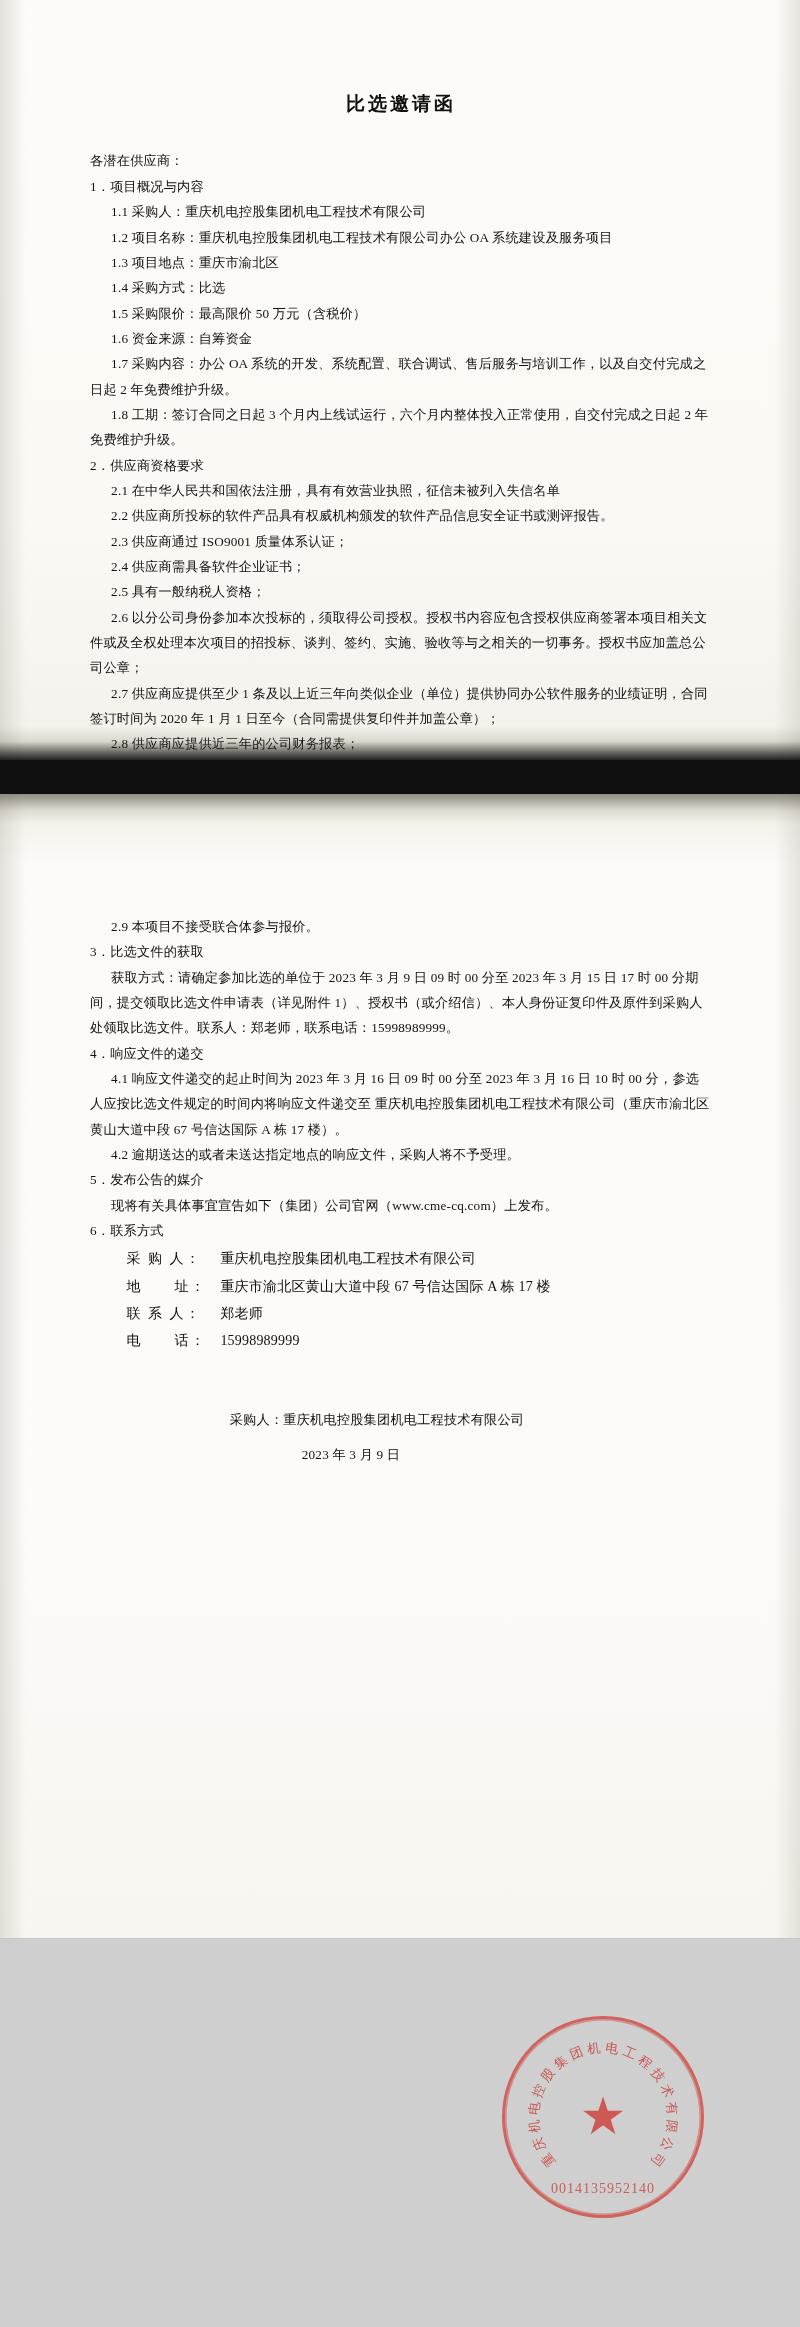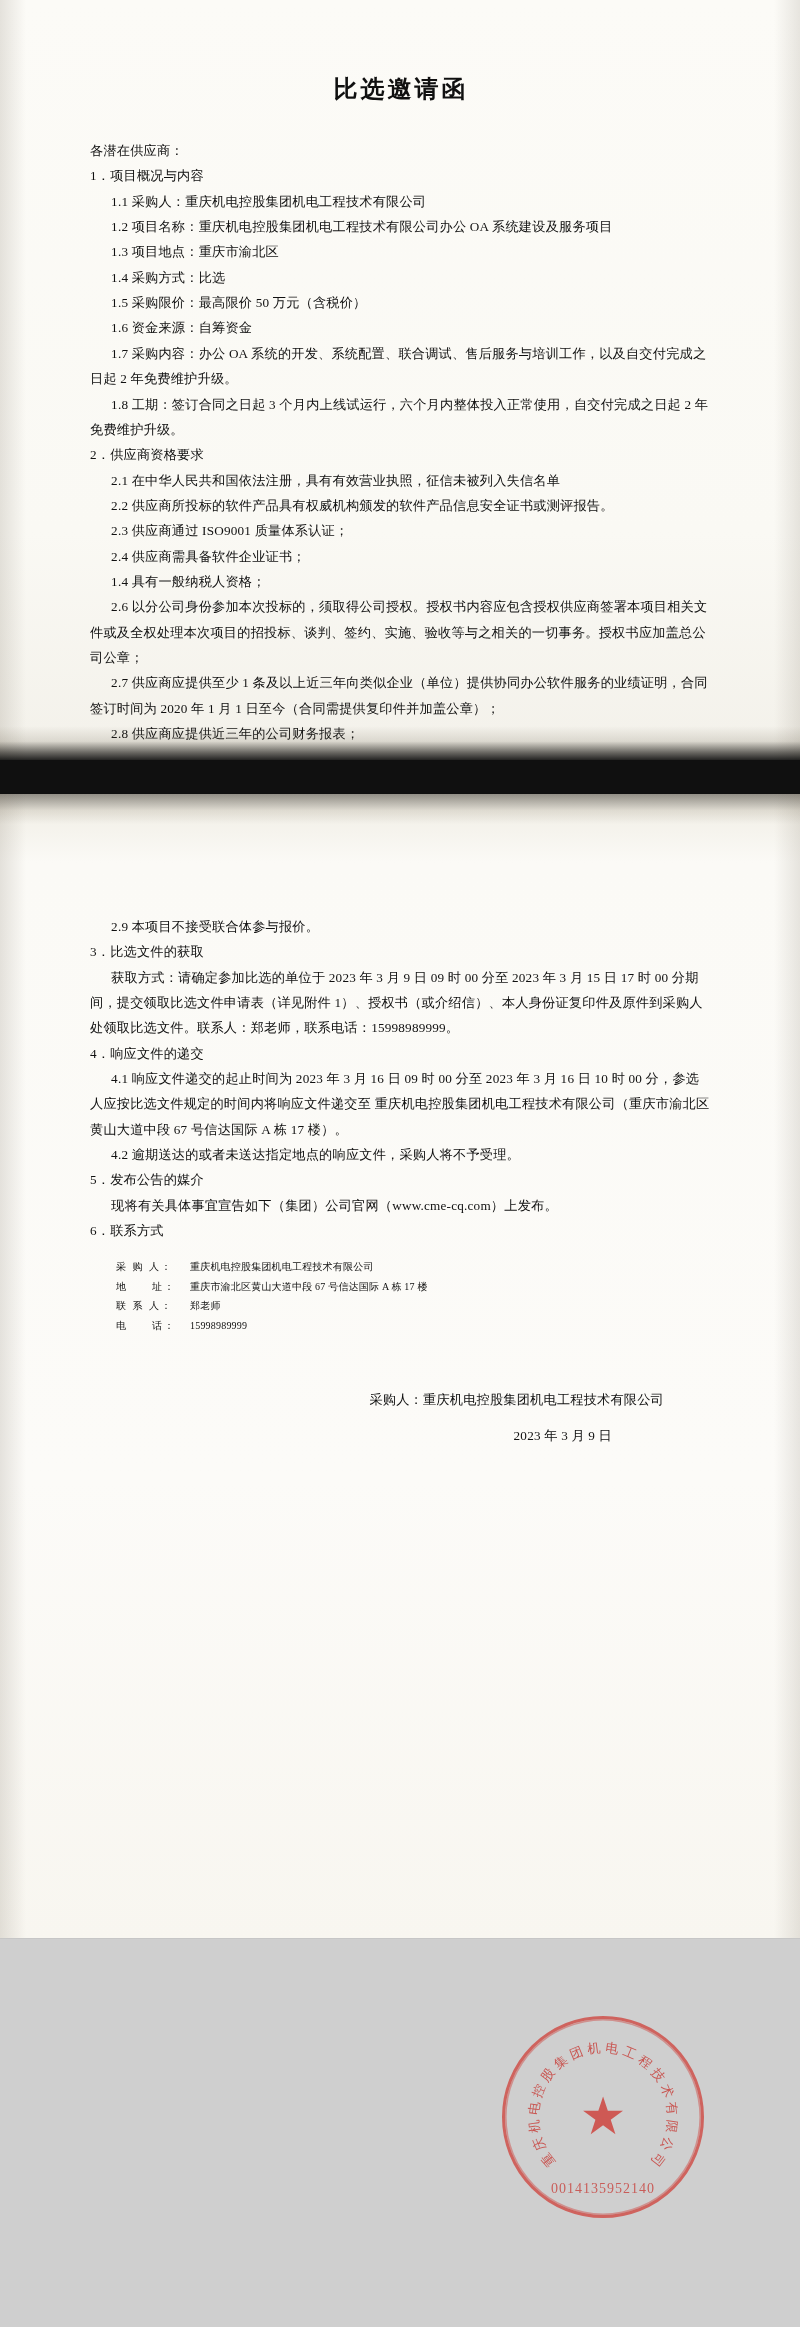--- a/index.html
+++ b/index.html
@@ -65,46 +65,46 @@
     position: relative;
     padding: 0 88px 0 90px;
     color: #101010;
     font-size: 13.2px;
     line-height: 1.92;
     letter-spacing: 0.2px;
   }
 
   .doc-title {
     text-align: center;
-    font-size: 24px;
+    font-size: 19px;
     font-weight: bold;
     letter-spacing: 3px;
-    padding-top: 66px;
+    padding-top: 86px;
     padding-bottom: 26px;
   }
 
   p { margin: 0; }
   .p { text-indent: 0; }
   .ind1 { text-indent: 1.8em; }   
   .lvl1 { text-indent: 0em; }     
   .lvl2 { text-indent: 1.6em; }
 
   .contact-table {
-    margin-top: 14px;
+    margin-top: 2px;
     margin-left: 2.6em;
     border-collapse: collapse;
-    font-size: 10px;
+    font-size: 14px;
     line-height: 1.95;
   }
   .contact-table td { padding: 0 0 0 0; vertical-align: top; }
   .contact-table td.k { white-space: nowrap; padding-right: 14px; letter-spacing: 2px; }
 
   .sign-block {
     margin-top: 52px;
-    text-align: right;
+    text-align: center;
     padding-right: 48px;
     position: relative;
     z-index: 3;
   }
   .sign-block .l { display: block; }
   .sign-date { padding-right: 52px; margin-top: 10px; }
 
   
   .seal {
     position: absolute;
@@ -186,21 +186,21 @@
       <p class="lvl2">1.5 采购限价：最高限价 50 万元（含税价）</p>
       <p class="lvl2">1.6 资金来源：自筹资金</p>
       <p class="lvl2">1.7 采购内容：办公 OA 系统的开发、系统配置、联合调试、售后服务与培训工作，以及自交付完成之日起 2 年免费维护升级。</p>
       <p class="lvl2">1.8 工期：签订合同之日起 3 个月内上线试运行，六个月内整体投入正常使用，自交付完成之日起 2 年免费维护升级。</p>
 
       <p class="lvl1">2．供应商资格要求</p>
       <p class="lvl2">2.1 在中华人民共和国依法注册，具有有效营业执照，征信未被列入失信名单</p>
       <p class="lvl2">2.2 供应商所投标的软件产品具有权威机构颁发的软件产品信息安全证书或测评报告。</p>
       <p class="lvl2">2.3 供应商通过 ISO9001 质量体系认证；</p>
       <p class="lvl2">2.4 供应商需具备软件企业证书；</p>
-      <p class="lvl2">1.4 具有一般纳税人资格；</p>
+      <p class="lvl2">2.5 具有一般纳税人资格；</p>
       <p class="lvl2">2.6 以分公司身份参加本次投标的，须取得公司授权。授权书内容应包含授权供应商签署本项目相关文件或及全权处理本次项目的招投标、谈判、签约、实施、验收等与之相关的一切事务。授权书应加盖总公司公章；</p>
       <p class="lvl2">2.7 供应商应提供至少 1 条及以上近三年向类似企业（单位）提供协同办公软件服务的业绩证明，合同签订时间为 2020 年 1 月 1 日至今（合同需提供复印件并加盖公章）；</p>
       <p class="lvl2">2.8 供应商应提供近三年的公司财务报表；</p>
     </div>
   </div>
 
   <div id="gap"></div>
 
   <div class="page" id="page-2">
     <div class="shade-l"></div>

